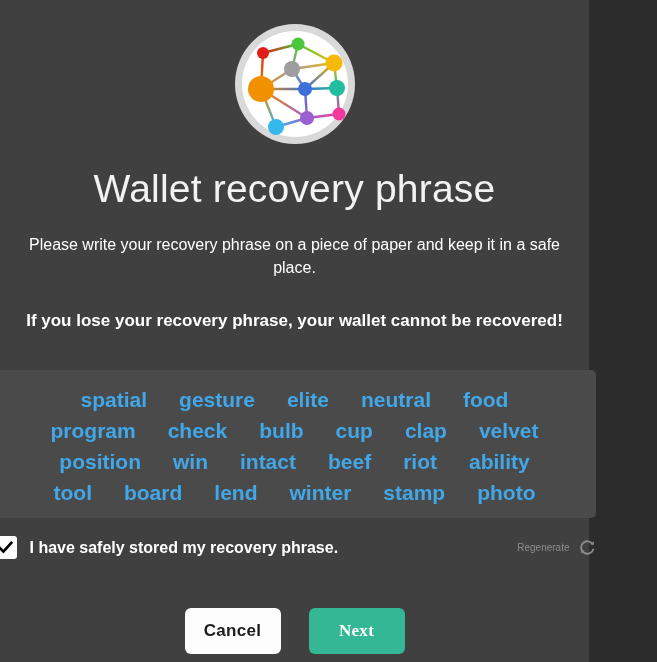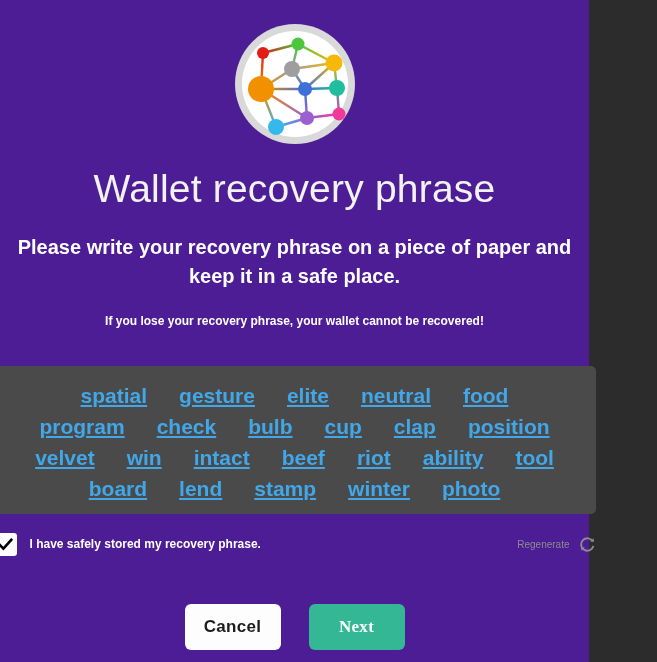--- a/index.html
+++ b/index.html
@@ -11,21 +11,21 @@
     height: 662px;
     background: #2c2c2c;
     font-family: "Liberation Sans", sans-serif;
     overflow: hidden;
   }
 
   #app {
     width: 589px;
     height: 662px;
     position: relative;
-    background: #4c1d95;
+    background: #404040;
     display: flex;
     flex-direction: column;
     align-items: center;
     box-sizing: border-box;
   }
 
   
   .logo-wrap {
     margin-top: 22px;
     width: 124px;
@@ -42,34 +42,34 @@
     font-size: 39px;
     font-weight: 300;
     letter-spacing: 0.2px;
     color: #f2f2f2;
     text-align: center;
     line-height: 1.1;
   }
 
   
   .desc {
-    margin: 22px 0 4px 0;
+    margin: 22px 0 12px 0;
     width: 560px;
     text-align: center;
     color: #ffffff;
-    font-size: 20px;
-    font-weight: bold;
+    font-size: 16px;
+    font-weight: normal;
     line-height: 1.45;
   }
   .warn {
     margin: 18px 0 0 0;
     width: 560px;
     text-align: center;
     color: #ffffff;
-    font-size: 12px;
+    font-size: 17px;
     font-weight: bold;
     line-height: 1.45;
   }
 
   
   .phrase-panel {
     margin-top: 36px;
     width: 602px;
     min-height: 143px;
     background: #4a4a4a;
@@ -82,21 +82,20 @@
     justify-content: center;
   }
   .word {
     color: #41a7e8;
     font-size: 21px;
     font-weight: bold;
     line-height: 31px;
     margin: 0 16px;
     white-space: nowrap;
     cursor: default;
-    text-decoration: underline;
   }
 
   
   .check-row {
     margin-top: 12px;
     width: 602px;
     height: 36px;
     display: flex;
     align-items: center;
     justify-content: space-between;
@@ -113,21 +112,21 @@
     display: flex;
     align-items: center;
     justify-content: center;
     flex: 0 0 auto;
     cursor: pointer;
   }
   .checkbox svg { display: block; }
   .check-label {
     margin-left: 13px;
     color: #ffffff;
-    font-size: 12px;
+    font-size: 16px;
     font-weight: bold;
     text-align: center;
   }
   .regen {
     display: flex;
     align-items: center;
     color: #8c8c8c;
     font-size: 10px;
     cursor: pointer;
   }
@@ -287,32 +286,32 @@
       <span class="word" style="color: rgb(65, 167, 232);">spatial</span>
       <span class="word" style="color: rgb(65, 167, 232);">gesture</span>
       <span class="word" style="color: rgb(65, 167, 232);">elite</span>
       <span class="word" style="color: rgb(65, 167, 232);">neutral</span>
       <span class="word" style="color: rgb(65, 167, 232);">food</span>
       <span class="word" style="color: rgb(65, 167, 232);">program</span>
       <span class="word" style="color: rgb(65, 167, 232);">check</span>
       <span class="word" style="color: rgb(65, 167, 232);">bulb</span>
       <span class="word" style="color: rgb(65, 167, 232);">cup</span>
       <span class="word" style="color: rgb(65, 167, 232);">clap</span>
+      <span class="word" style="color: rgb(65, 167, 232);">velvet</span>
       <span class="word" style="color: rgb(65, 167, 232);">position</span>
-      <span class="word" style="color: rgb(65, 167, 232);">velvet</span>
       <span class="word" style="color: rgb(65, 167, 232);">win</span>
       <span class="word" style="color: rgb(65, 167, 232);">intact</span>
       <span class="word" style="color: rgb(65, 167, 232);">beef</span>
       <span class="word" style="color: rgb(65, 167, 232);">riot</span>
       <span class="word" style="color: rgb(65, 167, 232);">ability</span>
       <span class="word" style="color: rgb(65, 167, 232);">tool</span>
       <span class="word" style="color: rgb(65, 167, 232);">board</span>
       <span class="word" style="color: rgb(65, 167, 232);">lend</span>
+      <span class="word" style="color: rgb(65, 167, 232);">winter</span>
       <span class="word" style="color: rgb(65, 167, 232);">stamp</span>
-      <span class="word" style="color: rgb(65, 167, 232);">winter</span>
       <span class="word" style="color: rgb(65, 167, 232);">photo</span>
     </div>
 
   <div class="check-row">
     <div class="check-left">
       <div class="checkbox">
         <svg width="17" height="17" viewBox="0 0 17 17" style="display: block;">
           <path d="M2.5 8.6 L6.4 12.6 L14.3 3.8" stroke="#000000" stroke-width="2.6" fill="none" stroke-linecap="square" stroke-linejoin="miter"></path>
         </svg>
       </div>

